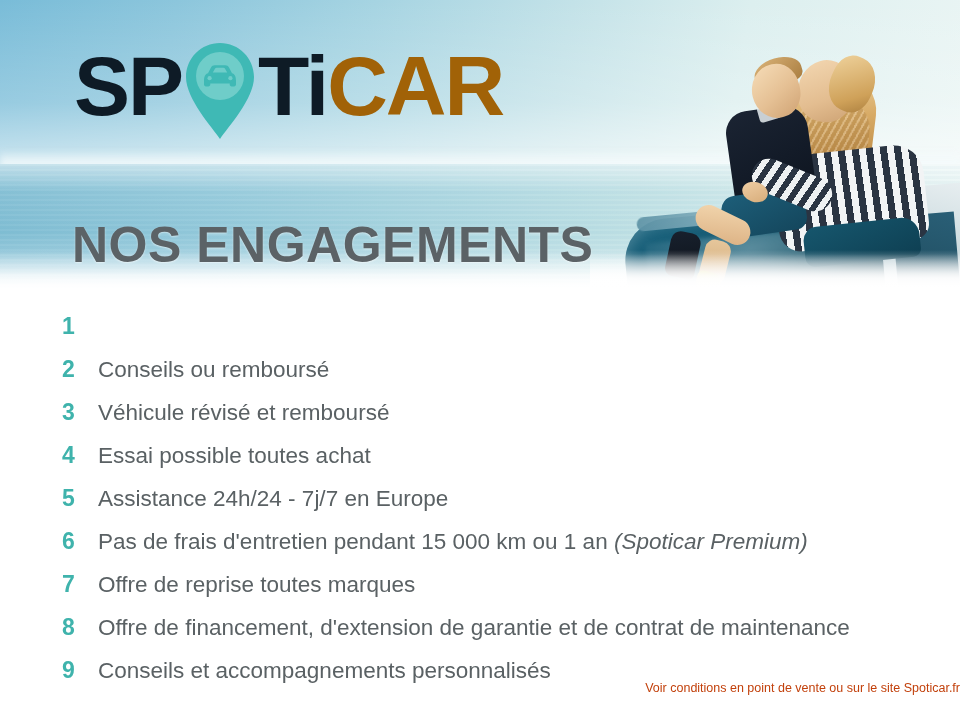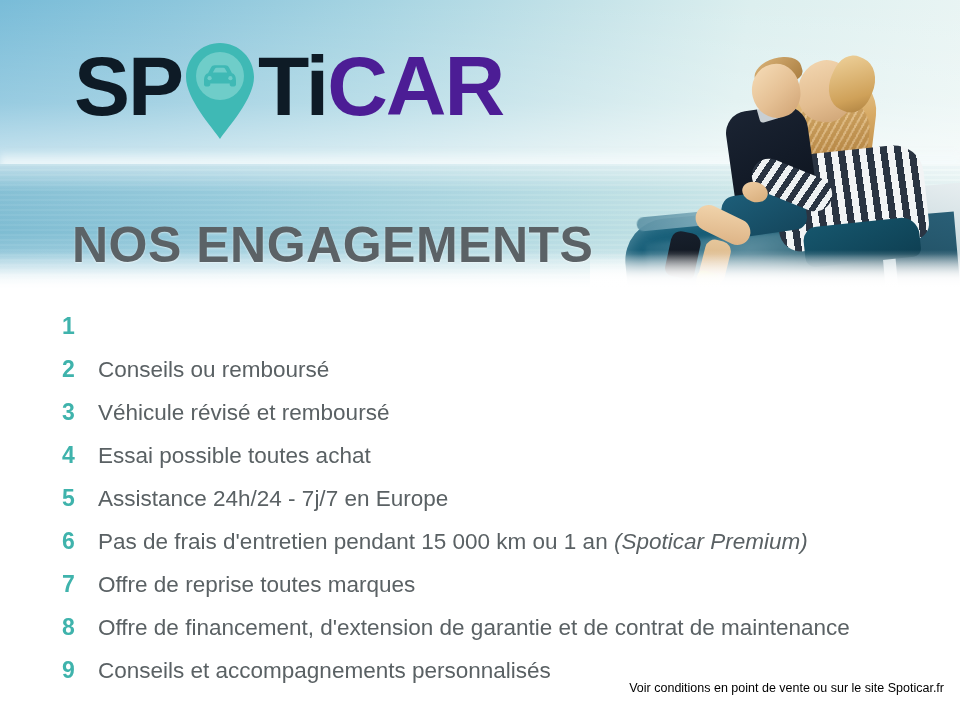--- a/index.html
+++ b/index.html
@@ -335,21 +335,21 @@
     font-family: "Liberation Sans", sans-serif;
     font-weight: bold;
     font-size: 84px;
     letter-spacing: -2px;
     line-height: 84px;
     white-space: nowrap;
     display: flex;
     align-items: center;
   }
   .logo-dark { color: #0e1b26; }
-  .logo-teal { color: #4c1d95; }
+  .logo-teal { color: #a16207; }
   .logo-pin-slot {
     position: relative;
     display: inline-block;
     width: 76px;
     height: 84px;
   }
   .logo-pin {
     position: absolute;
     left: 0;
     top: -3px;
@@ -398,25 +398,25 @@
     line-height: 43px;
     white-space: nowrap;
   }
   .item-text .em {
     font-style: italic;
   }
 
   
   .footer {
     position: absolute;
-    right: 16px;
+    right: 0;
     top: 681px;
     font-family: "Liberation Sans", sans-serif;
     font-size: 12.5px;
-    color: #000000;
+    color: #c2410c;
     white-space: nowrap;
     text-align: center;
   }
 </style>
 </head>
 <body>
 
 <div id="page">
 
   <div class="hero">

